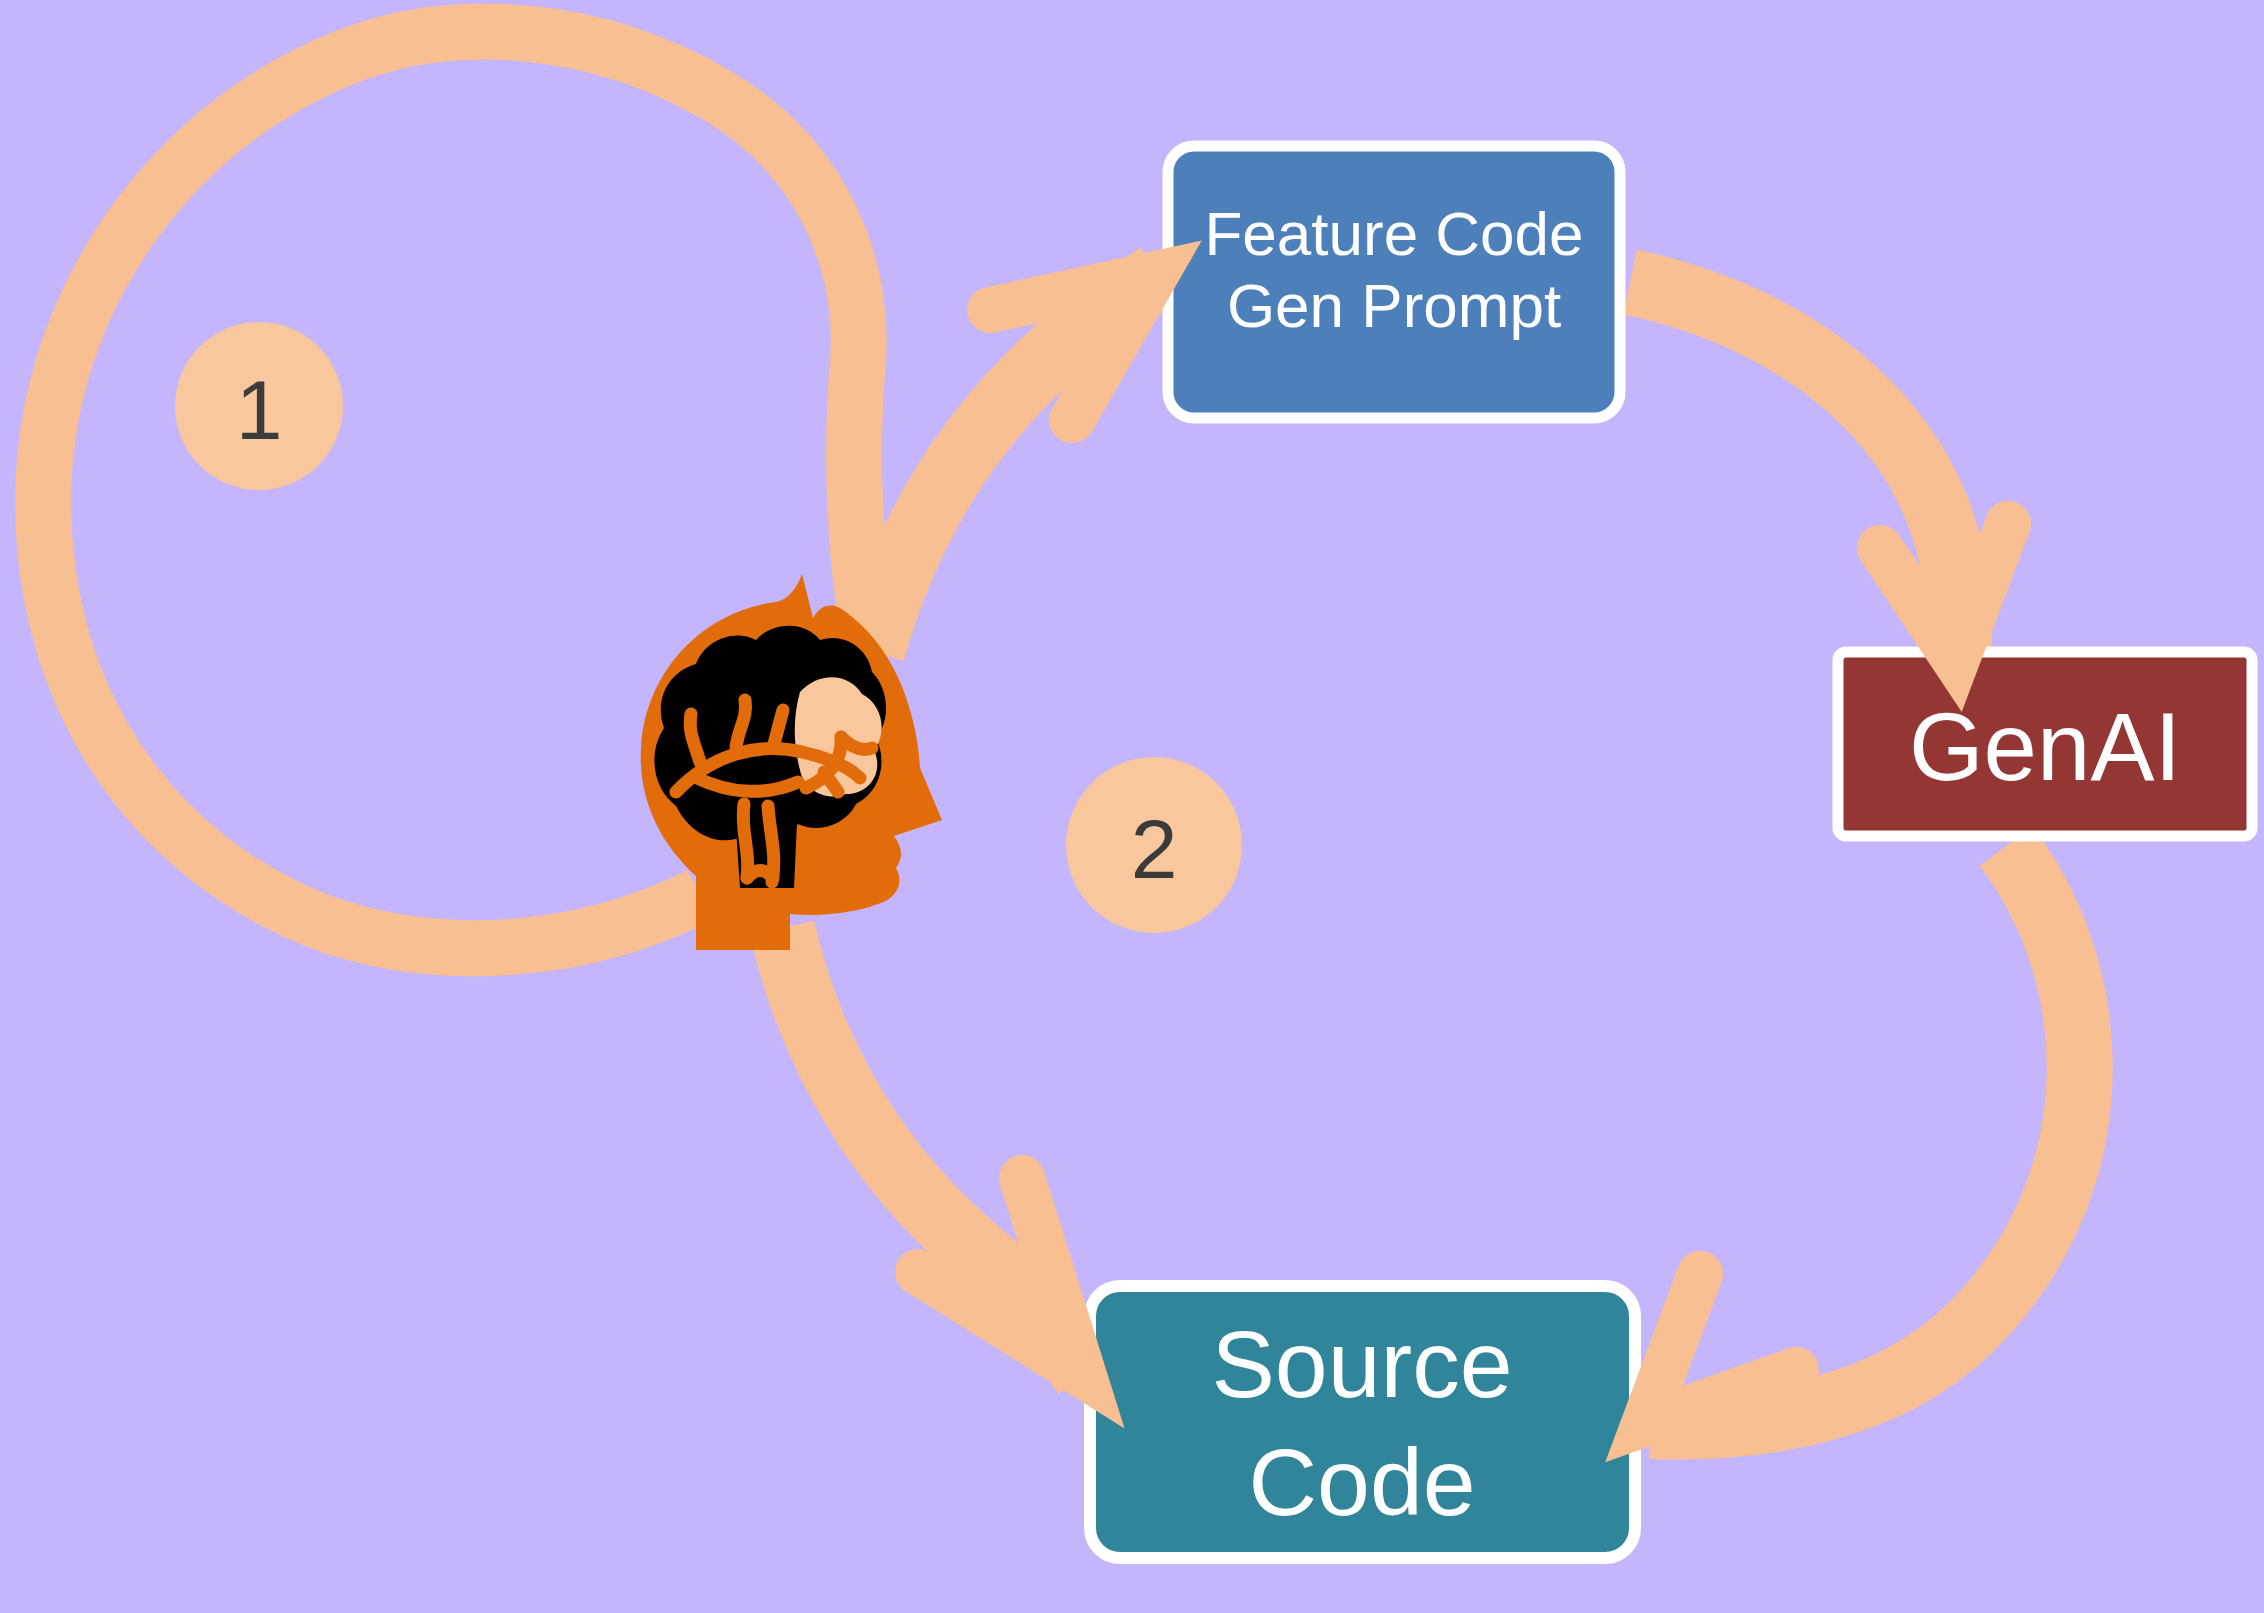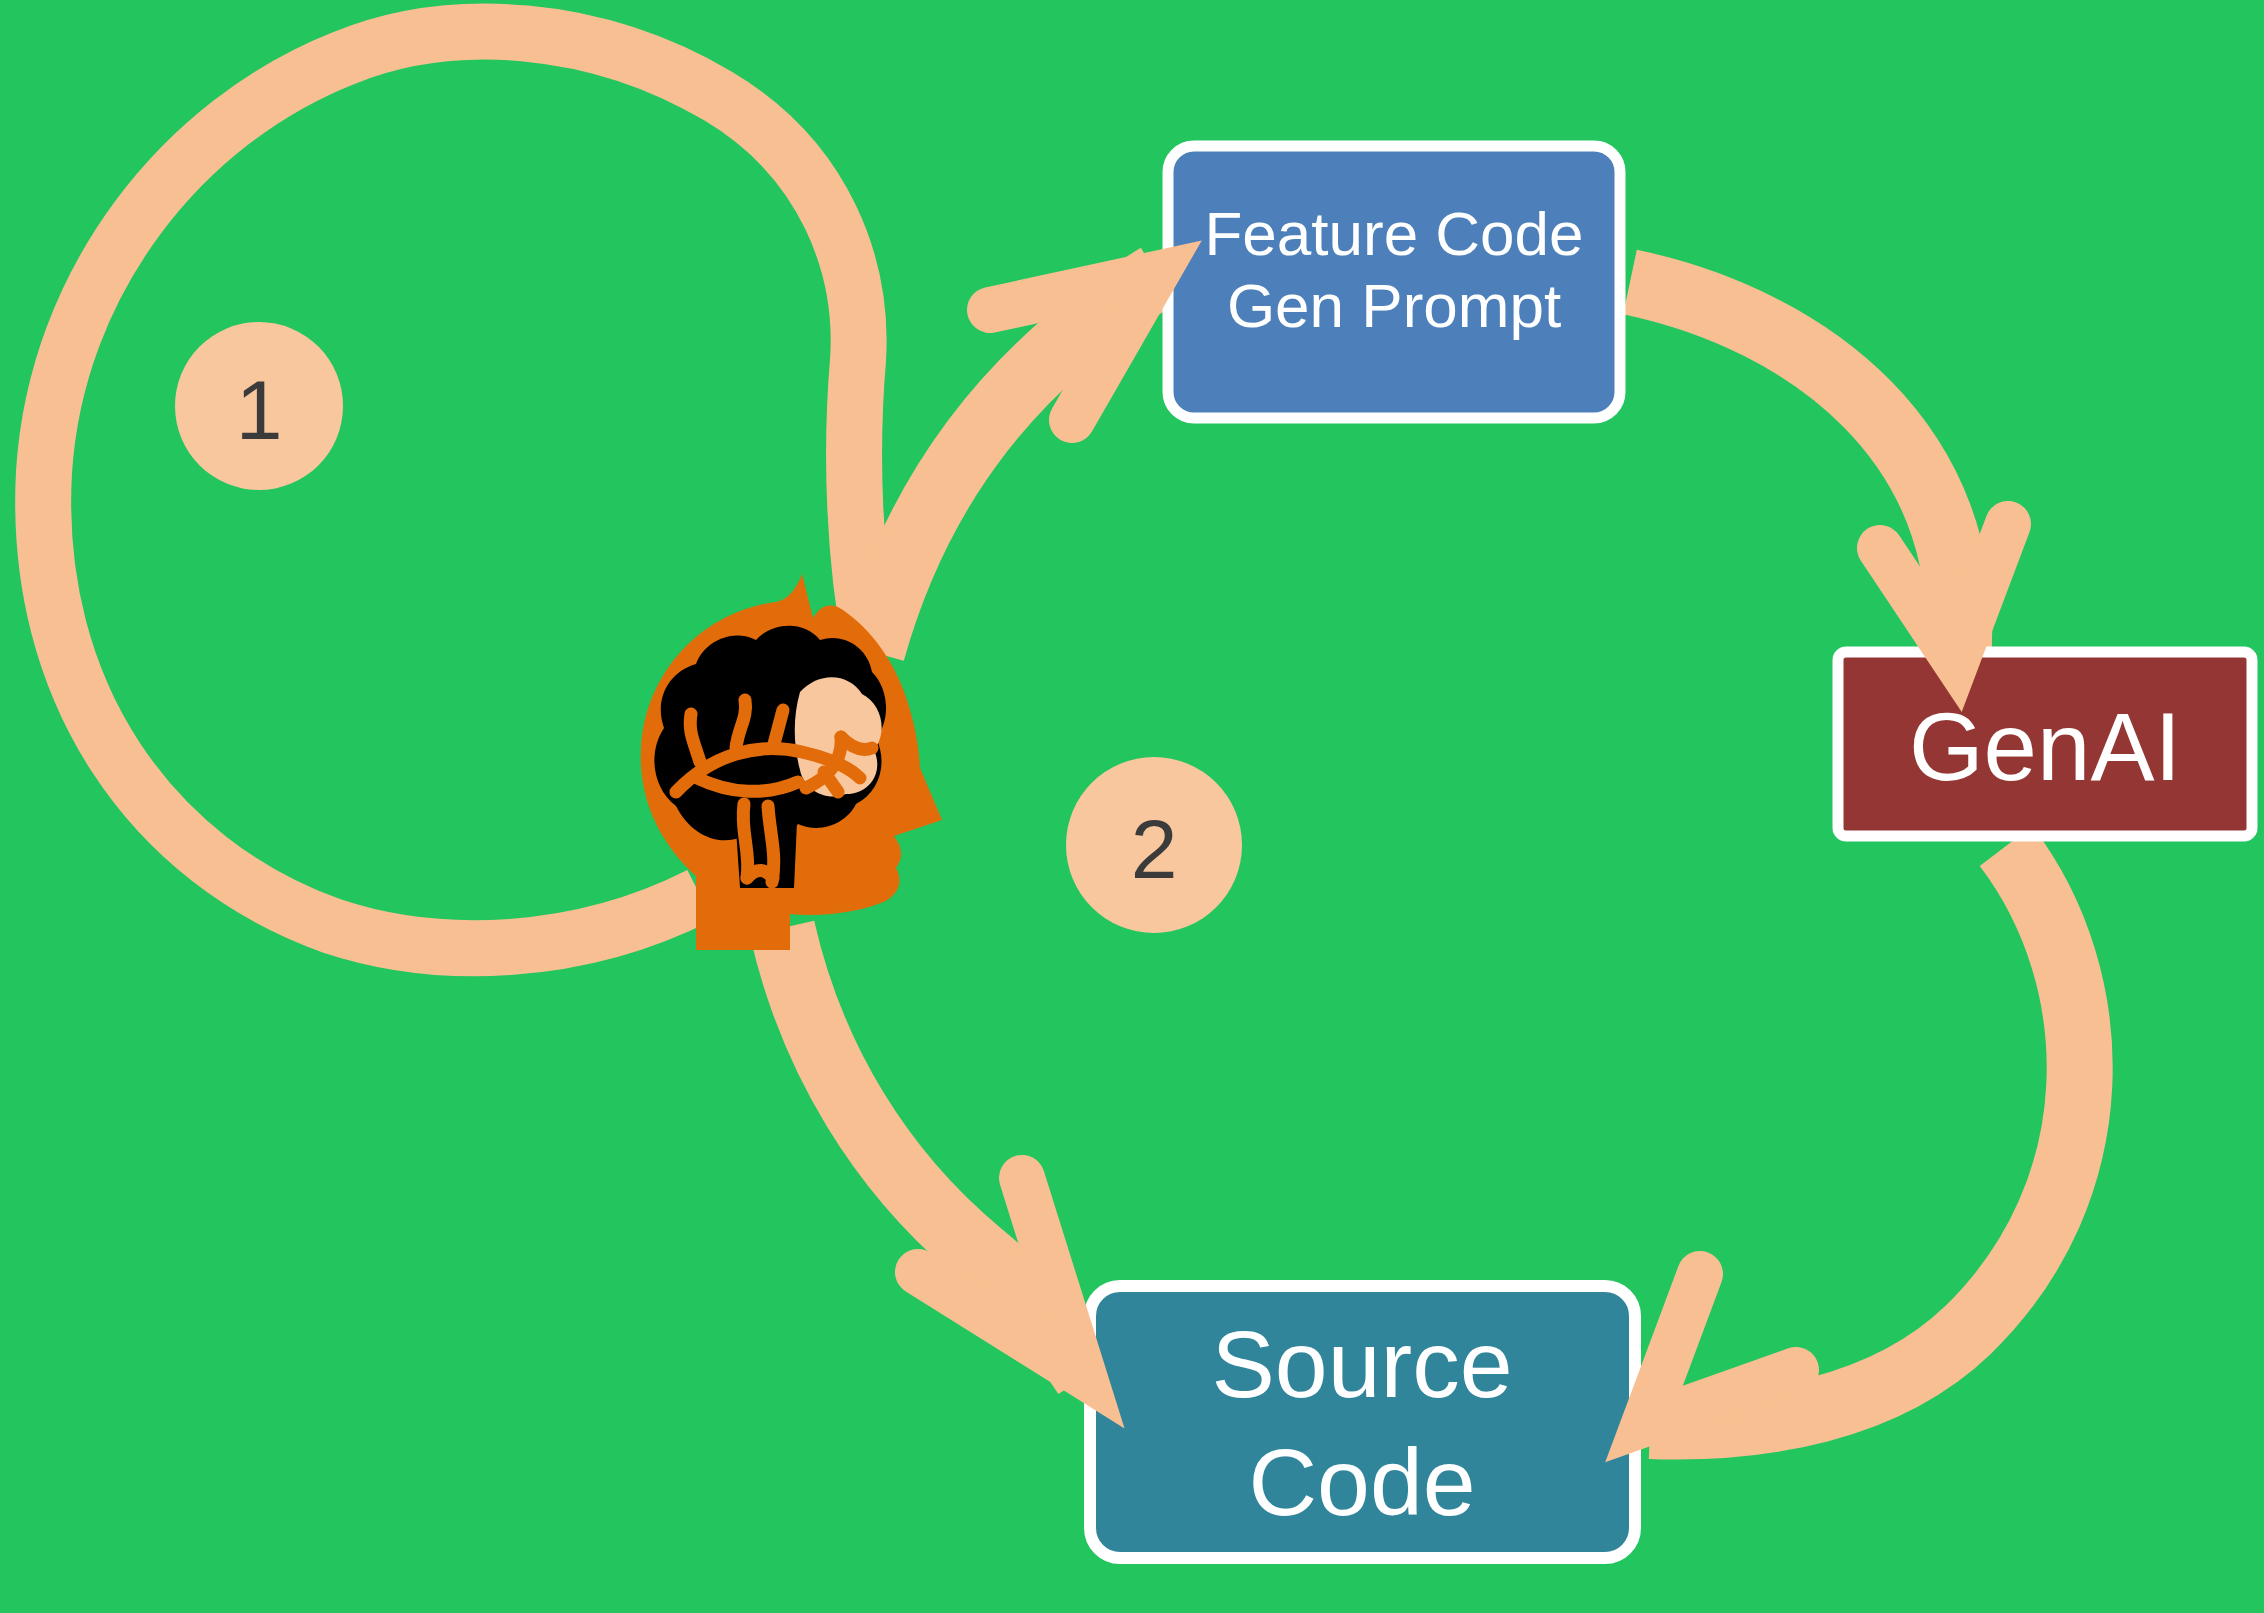--- a/index.html
+++ b/index.html
@@ -7,21 +7,21 @@
     padding: 0;
     width: 2264px;
     height: 1613px;
     background: #000000;
     overflow: hidden;
   }
   .canvas-wrap {
     position: relative;
     width: 2264px;
     height: 1613px;
-    background: #22c55e;
+    background: #c4b5fd;
   }
   svg { position: absolute; inset: 0; }
   text {
     font-family: "Liberation Sans", sans-serif;
   }
   .node-label { font-size: 62px; fill: #ffffff; }
   .node-label-big { font-size: 95px; fill: #ffffff; }
   .genai-label { font-size: 96px; fill: #ffffff; }
   .badge-num { font-size: 84px; fill: #3B3B3B; }
 </style>

